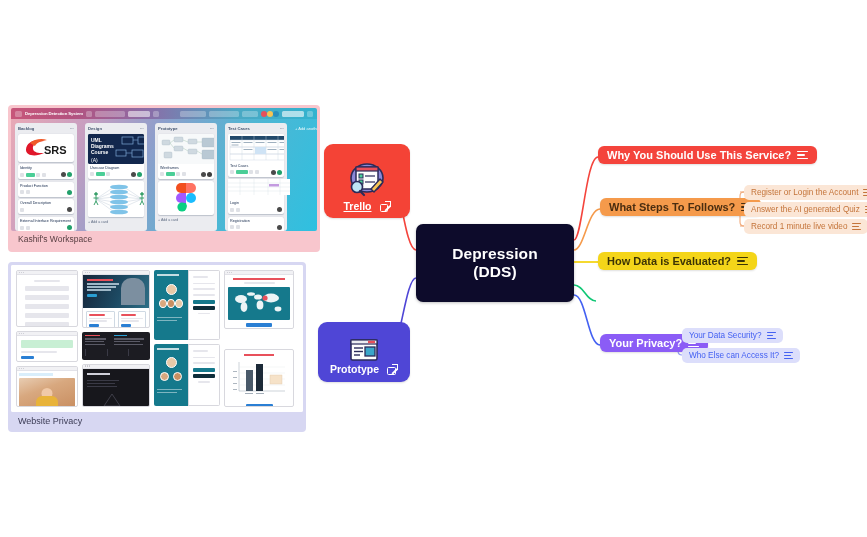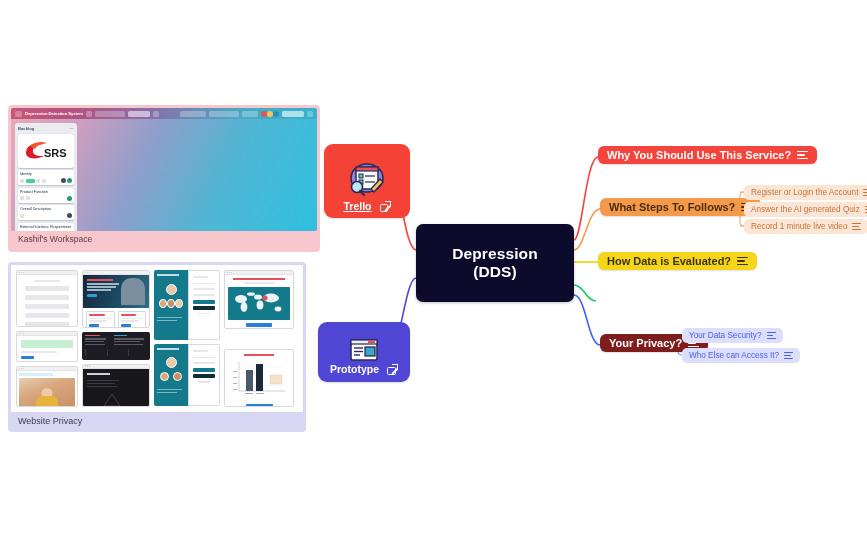--- a/index.html
+++ b/index.html
@@ -66,21 +66,21 @@
   .shot{position:relative;overflow:hidden;}
 
   
   .trello-top{height:11px;background:linear-gradient(90deg,#c7567a 0%,#b4527f 20%,#8a6ea8 45%,#4aa9c4 75%,#32b3cf 100%);
     display:flex;align-items:center;gap:3px;padding:0 4px;box-sizing:border-box;}
   .tt-chip{height:6px;border-radius:1.5px;background:rgba(255,255,255,.28);}
   .tt-title{font-size:4.3px;color:#fff;font-weight:700;white-space:nowrap;letter-spacing:-.1px;}
   .tt-dot{width:6px;height:6px;border-radius:50%;}
   .board{position:absolute;left:0;top:11px;right:0;bottom:0;
     background:linear-gradient(115deg,#e8a9b6 0%,#c79ec0 22%,#8f9ecb 42%,#4fb6d3 68%,#2fc0e0 100%);
-    display:flex;gap:8px;padding:4px 4px 0 4px;box-sizing:border-box;flex-direction:column;}
+    display:flex;gap:8px;padding:4px 4px 0 4px;box-sizing:border-box;}
   .col{width:62px;background:#ebecf0;border-radius:3px;padding:3px;box-sizing:border-box;
     display:flex;flex-direction:column;gap:2.5px;flex:0 0 auto;}
   .col-h{font-size:4.2px;color:#44546f;display:flex;justify-content:space-between;font-weight:600;}
   .card{background:#fff;border-radius:2px;padding:2px;box-sizing:border-box;box-shadow:0 .5px 1px rgba(9,30,66,.2);}
   .card-t{font-size:3.7px;color:#172b4d;line-height:1.25;}
   .badges{display:flex;align-items:center;gap:1.5px;margin-top:1.5px;}
   .bdg{height:4px;border-radius:1px;background:#dfe1e6;}
   .bdg.green{background:#4bce97;width:9px;}
   .av{width:5px;height:5px;border-radius:50%;}
   .addcard{font-size:3.6px;color:#626f86;}
@@ -228,21 +228,21 @@
   <div class="node big" style="left:598px;top:252px;background:#f4d519;color:#3d3405;">
     <span class="node-label">How Data is Evaluated?</span>
     <span class="note-ico">
         <i></i>
         <i></i>
         <i></i>
       </span>
   </div>
 
 
-  <div class="node big" style="left:600px;top:334px;background:#7f1d1d;color:#ffffff;">
+  <div class="node big" style="left:600px;top:334px;background:#8b5cf6;color:#ffffff;">
     <span class="node-label">Your Privacy?</span>
     <span class="note-ico">
         <i></i>
         <i></i>
         <i></i>
       </span>
   </div>
 
   <div class="subnode" style="left:682px;top:328px;background:#dcdefb;color:#4461f2;">
     <span>Your Data Security?</span>

